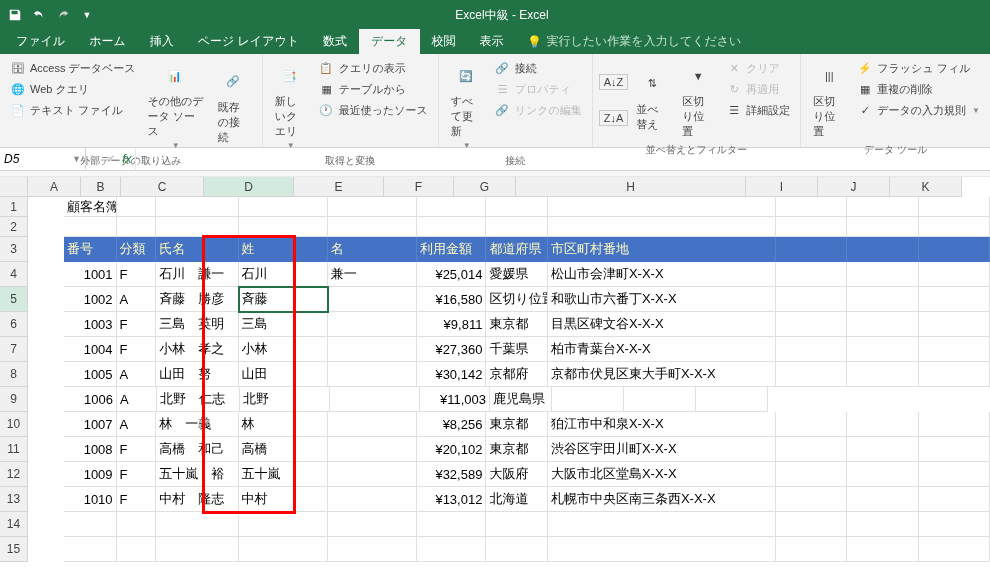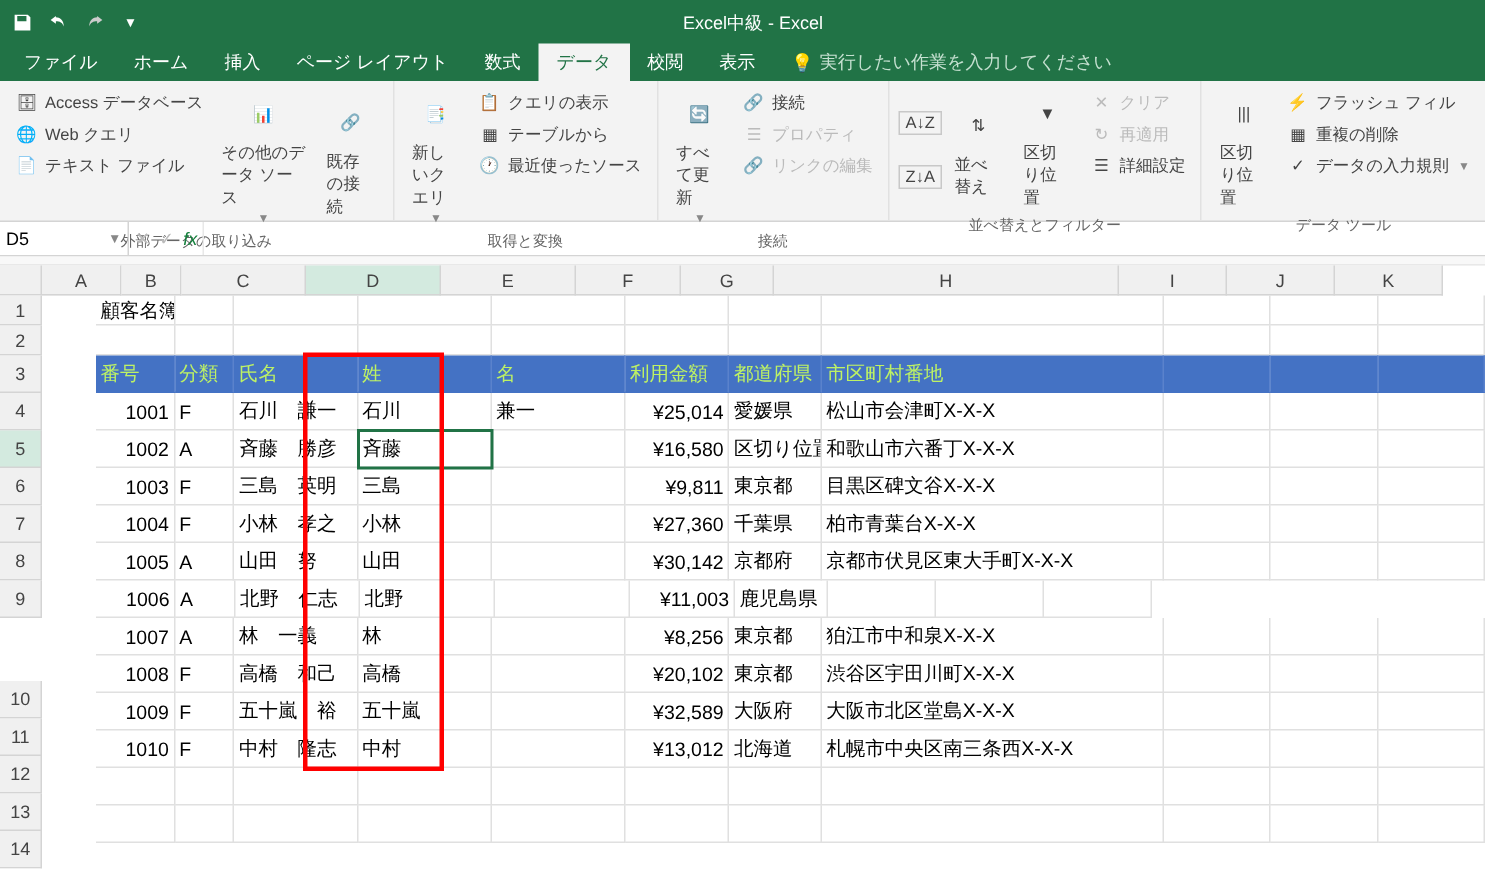--- a/index.html
+++ b/index.html
@@ -25,40 +25,40 @@
 .ribbon-items { display: flex; gap: 2px; flex: 1; }
 .ribbon-col { display: flex; flex-direction: column; gap: 1px; }
 .ribbon-btn-sm { padding: 2px 4px; font-size: 11px; color: #444; display: flex; align-items: center; gap: 4px; cursor: pointer; white-space: nowrap; }
 .ribbon-btn-lg { display: flex; flex-direction: column; align-items: center; justify-content: center; padding: 2px 6px; cursor: pointer; font-size: 11px; color: #444; gap: 2px; }
 .ribbon-btn-lg .ico { width: 32px; height: 32px; display: flex; align-items: center; justify-content: center; }
 .ribbon-btn-sm .ico { width: 16px; height: 16px; display: flex; align-items: center; justify-content: center; }
 .disabled { color: #bbb; }
 
 
 .formula-bar { height: 23px; border-bottom: 1px solid #d4d4d4; display: flex; align-items: stretch; background: #fff; }
-.name-box { width: 86px; border-right: 1px solid #d4d4d4; display: flex; align-items: center; padding: 0 4px; font-size: 12px; justify-content: space-between; }
+.name-box { width: 86px; border-right: 1px solid #d4d4d4; display: flex; align-items: center; padding: 0 4px; font-size: 12px; justify-content: space-between; font-style: italic; }
 .name-box .dd { color: #888; font-size: 9px; }
 .fb-btns { display: flex; align-items: center; border-right: 1px solid #e8e8e8; padding: 0 4px; gap: 6px; color: #bbb; }
 .fb-btns span { cursor: pointer; }
 .fx { font-style: italic; color: #15803d; }
 .formula-input { flex: 1; padding: 0 6px; display: flex; align-items: center; font-size: 12px; }
 
 
 .grid-wrap { position: relative; }
 .grid-corner { position: absolute; left: 0; top: 0; width: 28px; height: 20px; background: #f0f0f0; border-right: 1px solid #d4d4d4; border-bottom: 1px solid #d4d4d4; }
 .col-headers { display: flex; height: 20px; margin-left: 28px; }
 .col-h { background: #f0f0f0; border-right: 1px solid #d4d4d4; border-bottom: 1px solid #d4d4d4; text-align: center; font-size: 12px; color: #444; line-height: 20px; }
 .col-h.sel { background: #d3eadf; }
 .row-headers { position: absolute; left: 0; top: 20px; width: 28px; }
 .row-h { background: #f0f0f0; border-right: 1px solid #d4d4d4; border-bottom: 1px solid #d4d4d4; text-align: center; font-size: 12px; color: #444; }
 .row-h.sel { background: #d3eadf; }
 .cells { margin-left: 28px; position: relative; }
 .row { display: flex; position: relative; padding-left: 36px; }
 .cell { border-right: 1px solid #e0e0e0; border-bottom: 1px solid #e0e0e0; padding: 0 3px; font-size: 13px; overflow: hidden; white-space: nowrap; display: flex; align-items: center; }
-.header-row .cell { background: #4472C4; color: #bef264; font-weight: normal; border-right: 1px solid #5a82cc; border-bottom: 1px solid #4472C4; }
+.header-row .cell { background: #4472C4; color: #fef9c3; font-weight: normal; border-right: 1px solid #5a82cc; border-bottom: 1px solid #4472C4; }
 .num { justify-content: flex-end; }
 .selected-cell { outline: 2px solid #217346; outline-offset: -1px; background: #fff; z-index: 2; position: relative; }
 .red-box { position: absolute; border: 3px solid #ff0000; z-index: 20; pointer-events: none; }
 
 
 .c-A{width:53px}.c-B{width:40px}.c-C{width:83px}.c-D{width:90px}.c-E{width:90px}.c-F{width:70px}.c-G{width:62px}.c-H{width:230px}.c-I{width:72px}.c-J{width:72px}.c-K{width:72px}
 </style>
 </head>
 <body>
 
@@ -275,21 +275,21 @@
   <div class="row-headers" id="row-headers">
       <div class="row-h" style="height: 20px; line-height: 20px;">1</div>
       <div class="row-h" style="height: 20px; line-height: 20px;">2</div>
       <div class="row-h" style="height: 25px; line-height: 25px;">3</div>
       <div class="row-h" style="height: 25px; line-height: 25px;">4</div>
       <div class="row-h sel" style="height: 25px; line-height: 25px;">5</div>
       <div class="row-h" style="height: 25px; line-height: 25px;">6</div>
       <div class="row-h" style="height: 25px; line-height: 25px;">7</div>
       <div class="row-h" style="height: 25px; line-height: 25px;">8</div>
       <div class="row-h" style="height: 25px; line-height: 25px;">9</div>
-      <div class="row-h" style="height: 25px; line-height: 25px; margin-top: 42px;">10</div>
+      <div class="row-h" style="height: 25px; line-height: 25px;">10</div>
       <div class="row-h" style="height: 25px; line-height: 25px;">11</div>
       <div class="row-h" style="height: 25px; line-height: 25px;">12</div>
       <div class="row-h" style="height: 25px; line-height: 25px;">13</div>
       <div class="row-h" style="height: 25px; line-height: 25px;">14</div>
       <div class="row-h" style="height: 25px; line-height: 25px;">15</div>
     </div>
   <div class="cells" id="cells">
       <div class="row " style="height: 20px;">
         <div class="cell c-A">顧客名簿</div>
         <div class="cell c-B"></div>

